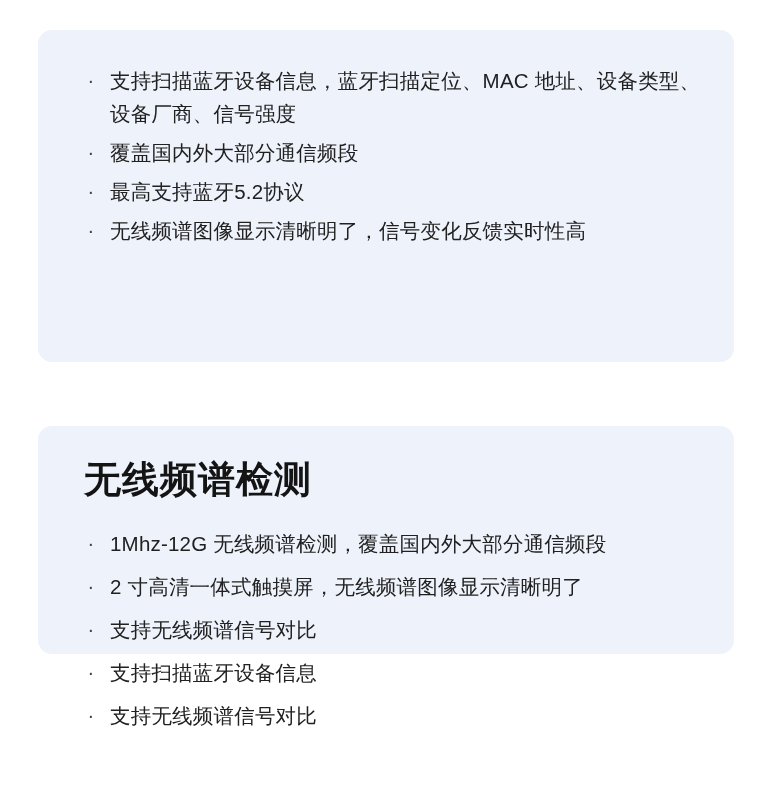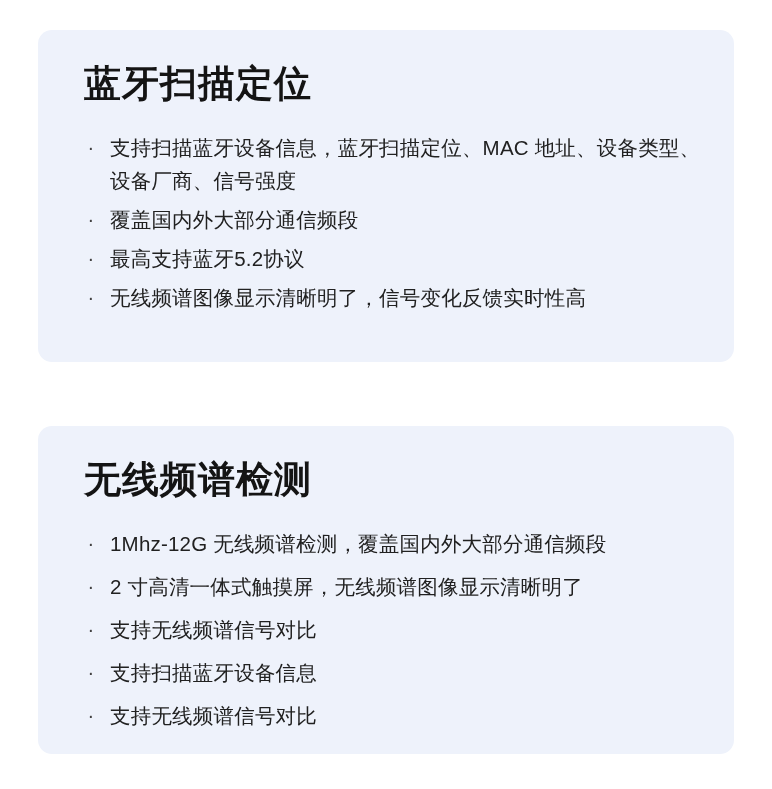--- a/index.html
+++ b/index.html
@@ -27,21 +27,21 @@
   .card {
     background: #eef2fb;
     border-radius: 14px;
     box-sizing: border-box;
     padding: 34px 30px 30px 30px;
   }
   .card--bluetooth {
     height: 332px;
   }
   .card--spectrum {
-    height: 328px;
+    height: 228px;
   }
   .card-title {
     font-size: 37px;
     font-weight: bold;
     letter-spacing: 1px;
     color: #141414;
     margin: 0 0 26px 16px;
     line-height: 1.1;
   }
   .bullet-list {
@@ -74,21 +74,20 @@
   .bullet-text {
     display: block;
   }
 </style>
 </head>
 <body>
 
 <div class="page">
 
   <section class="card card--bluetooth">
-    <h2 class="card-title">蓝牙扫描定位</h2>
     <ul class="bullet-list">
       <li class="bullet-item">
         <span class="bullet-dot">·</span>
         <span class="bullet-text">支持扫描蓝牙设备信息，蓝牙扫描定位、MAC 地址、设备类型、设备厂商、信号强度</span>
       </li>
       <li class="bullet-item">
         <span class="bullet-dot">·</span>
         <span class="bullet-text">覆盖国内外大部分通信频段</span>
       </li>
       <li class="bullet-item">

